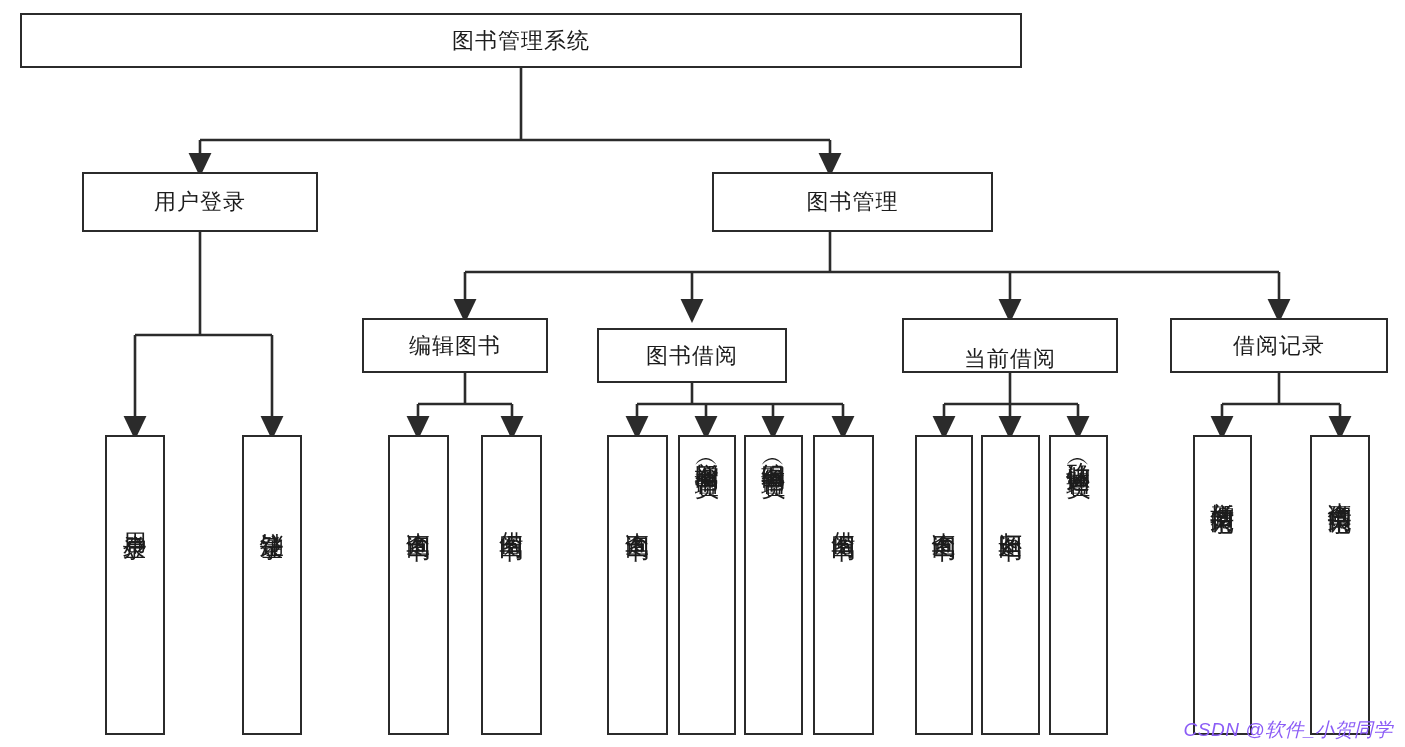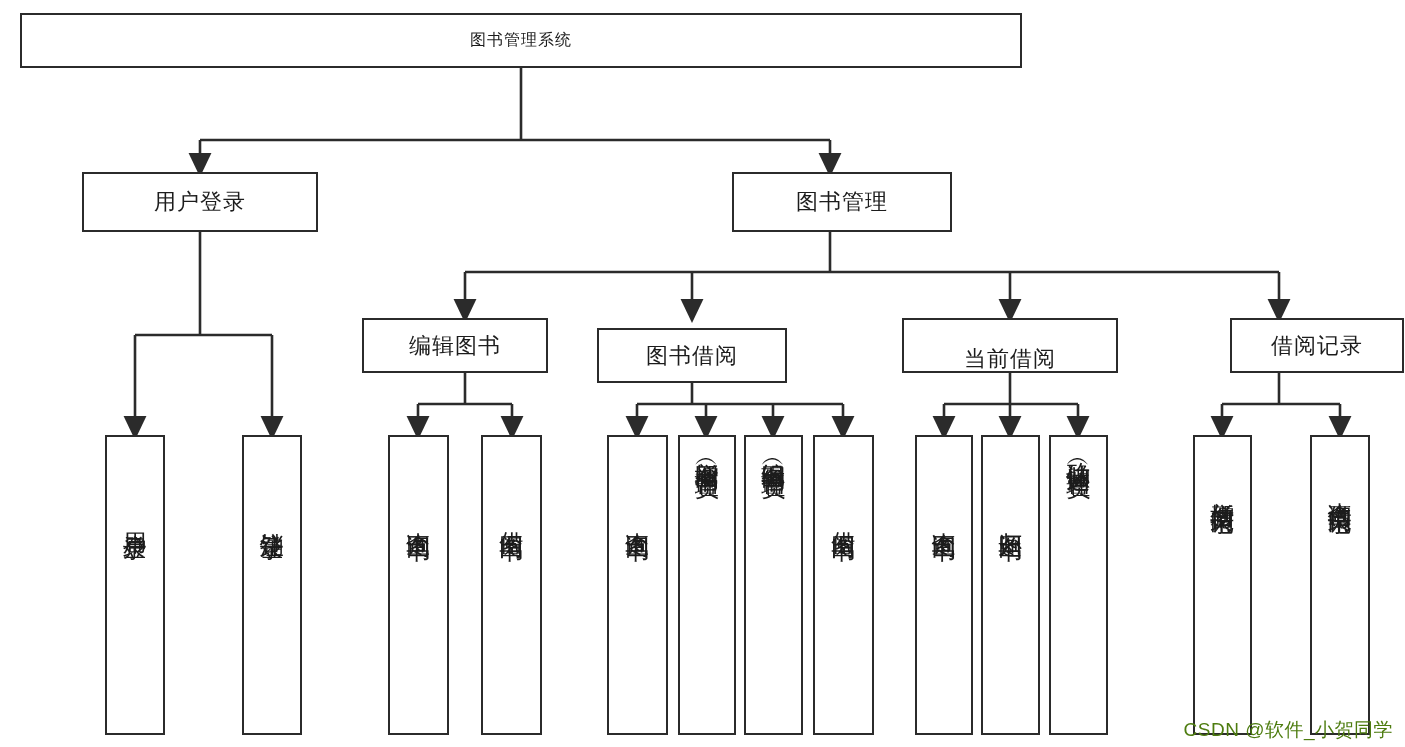--- a/index.html
+++ b/index.html
@@ -30,21 +30,21 @@
     justify-content:center;
     z-index:2;
   }
   .node .label{
     font-size:22px;
     line-height:1.15;
     letter-spacing:1px;
     color:#1c1c1c;
     white-space:nowrap;
   }
-  .node.root .label{font-size:16px;}
+  .node.root .label{font-size:22px;}
   .node.leaf{
     align-items:flex-start;
     justify-content:center;
     padding-top:6px;
   }
   .node.leaf .label{
     writing-mode:vertical-rl;
     text-orientation:upright;
     font-size:24px;
     line-height:1.06;
@@ -56,24 +56,25 @@
     margin-top:70px;
   }
   .node.leaf.mid2 .label{
     margin-top:40px;
   }
   .watermark{
     position:absolute;
     right:12px;
     bottom:4px;
     font-size:19px;
-    color:#4d7c0f;
+    color:#8b5cf6;
     letter-spacing:.5px;
     z-index:3;
     white-space:nowrap;
+    font-style:italic;
   }
 </style>
 </head>
 <body>
 
 <div id="canvas">
 
   <svg id="wires" viewBox="0 0 1405 747" xmlns="http://www.w3.org/2000/svg">
     <defs>
       <marker id="arrow" markerWidth="11" markerHeight="11" refX="4.2" refY="5" orient="auto" markerUnits="strokeWidth">
@@ -124,34 +125,34 @@
     </g>
   </svg>
 
   <div class="node root" style="left:20px;top:13px;width:1002px;height:55px;">
     <span class="label">图书管理系统</span>
   </div>
 
   <div class="node" style="left:82px;top:172px;width:236px;height:60px;">
     <span class="label">用户登录</span>
   </div>
-  <div class="node" style="left:712px;top:172px;width:220px;height:60px;margin-left:20px;">
+  <div class="node" style="left:712px;top:172px;width:281px;height:60px;">
     <span class="label">图书管理</span>
   </div>
 
   <div class="node" style="left:362px;top:318px;width:186px;height:55px;">
     <span class="label">编辑图书</span>
   </div>
   <div class="node" style="left:597px;top:328px;width:190px;height:55px;">
     <span class="label">图书借阅</span>
   </div>
   <div class="node" style="left:902px;top:318px;width:216px;height:55px;align-items:flex-end;">
     <span class="label">当前借阅</span>
   </div>
-  <div class="node" style="left:1230px;top:318px;width:174px;height:55px;">
+  <div class="node" style="left:1170px;top:318px;width:218px;height:55px;">
     <span class="label">借阅记录</span>
   </div>
 
   <div class="node leaf mid" style="left:105px;top:435px;width:60px;height:300px;">
     <span class="label">用户登录</span>
   </div>
   <div class="node leaf mid" style="left:242px;top:435px;width:60px;height:300px;">
     <span class="label">注销登录</span>
   </div>
 

